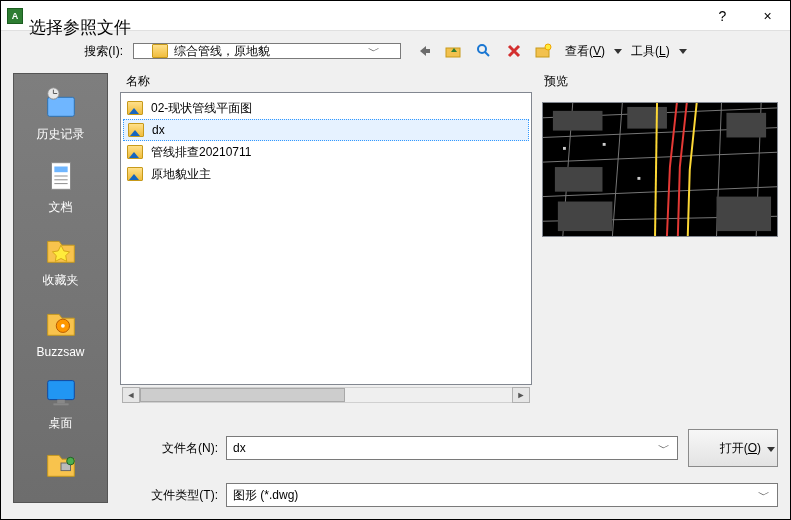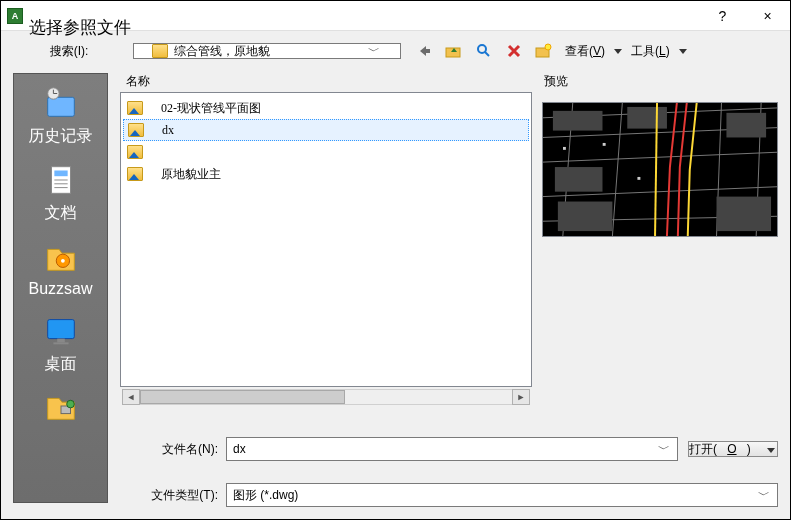--- a/index.html
+++ b/index.html
@@ -40,21 +40,21 @@
 }
 
 .toolbar-row {
   display: flex;
   align-items: center;
   padding: 8px 14px 6px 14px;
   gap: 2px;
 }
 .toolbar-row .label {
   width: 116px;
-  text-align: center;
+  text-align: right;
   padding-right: 8px;
 }
 .toolbar-row .search-dd {
   background: #fff;
   border: 1px solid #7a7a7a;
   height: 16px;
   width: 268px;
   display: flex; align-items: center;
   padding: 0 18px;
 }
@@ -110,21 +110,21 @@
   flex-direction: column;
   align-items: center;
   padding: 6px 4px;
   gap: 6px;
   overflow: hidden;
 }
 .side-item {
   width: 100%;
   display: flex; flex-direction: column; align-items: center;
   color: #fff;
-  font-size: 16px;
+  font-size: 12px;
   gap: 4px;
   padding: 4px 0;
   cursor: pointer;
 }
 .side-icon {
   width: 42px; height: 38px;
   display:flex; align-items:center; justify-content:center;
 }
 .side-icon svg { width: 38px; height: 36px; }
 
@@ -153,23 +153,22 @@
   background:#fff;
   border:1px solid #828790;
   overflow:auto;
   padding: 4px 2px;
   position: relative;
 }
 .file-row {
   display:flex; align-items:center;
   height: 22px;
   padding: 0 4px;
-  gap: 18px;
+  gap: 8px;
   cursor:pointer;
-  font-family:Liberation Serif, serif;
 }
 .file-row.selected {
   border:1px dotted #3399ff;
   background:#e6f2ff;
 }
 .dwg-icon {
   width:16px; height:14px; position:relative;
 }
 .dwg-icon::before{
   content:"";
@@ -211,39 +210,39 @@
   position:relative;
   overflow:hidden;
 }
 .preview-box svg { width:100%; height:100%; display:block; }
 
 .bottom-rows {
   margin-top: 10px;
 }
 .bottom-row {
   display:flex; align-items:center;
-  margin-top: 22px;
+  margin-top: 16px;
 }
 .bottom-row .lbl { width: 106px; text-align:right; padding-right:8px; }
 .bottom-row .combo {
   flex:1;
   height:24px;
   background:#fff;
   border:1px solid #7a7a7a;
   display:flex; align-items:center;
   padding:0 6px;
 }
 .bottom-row .combo .txt{flex:1;}
 .bottom-row .combo .arr{width:14px;text-align:center;color:#555;}
 .bottom-row .btn{
-  width:90px;height:16px;margin-left:10px;
+  width:90px;height:38px;margin-left:10px;
   background:linear-gradient(#f7f7f7,#e3e3e3);
   border:1px solid #8a8a8a;
   cursor:pointer;
-  display:flex;align-items:center;justify-content:space-between;
+  display:flex;align-items:center;justify-content:flex-end;
 }
 .btn-drop{
   width:16px; text-align:center;
 }
 .btn-drop::before{
   content:"";
   display:inline-block;
   border-left:4px solid transparent;
   border-right:4px solid transparent;
   border-top:5px solid #333;
@@ -331,20 +330,29 @@
         <div class="side-icon">
           <svg viewBox="0 0 40 36">
               <rect x="10" y="4" width="20" height="28" fill="#fff" stroke="#888"></rect>
               <rect x="13" y="8" width="14" height="6" fill="#6fb6ff"></rect>
               <line x1="13" y1="18" x2="27" y2="18" stroke="#888"></line>
               <line x1="13" y1="22" x2="27" y2="22" stroke="#888"></line>
               <line x1="13" y1="26" x2="27" y2="26" stroke="#888"></line>
             </svg>
         </div>
         <span>文档</span>
+      </div>
+      <div class="side-item">
+        <div class="side-icon">
+          <svg viewBox="0 0 40 36">
+              <path d="M6 10 h12 l3 4 h13 v18 h-28 z" fill="#f8c34d" stroke="#c79a1a"></path>
+              <path d="M20 14 l3 6 l6 1 l-4 4 l1 6 l-6 -3 l-6 3 l1 -6 l-4 -4 l6 -1 z" fill="#ffeb3b" stroke="#d4a515"></path>
+            </svg>
+        </div>
+        <span>收藏夹</span>
       </div>
       <div class="side-item">
         <div class="side-icon">
           <svg viewBox="0 0 40 36">
               <path d="M6 10 h12 l3 4 h13 v18 h-28 z" fill="#f8c34d" stroke="#c79a1a"></path>
               <circle cx="22" cy="22" r="7" fill="#ff9800" stroke="#b55700"></circle>
               <circle cx="22" cy="22" r="2" fill="#fff"></circle>
             </svg>
         </div>
         <span>Buzzsaw</span>
@@ -378,20 +386,21 @@
               <div class="file-row">
                 <div class="dwg-icon"></div>
                 <span>02-现状管线平面图</span>
               </div>
               <div class="file-row selected">
                 <div class="dwg-icon"></div>
                 <span>dx</span>
               </div>
               <div class="file-row">
                 <div class="dwg-icon"></div>
+                <span>管线排查20210711</span>
               </div>
               <div class="file-row">
                 <div class="dwg-icon"></div>
                 <span>原地貌业主</span>
               </div>
             </div>
           <div class="hscroll">
             <div class="arrow">◄</div>
             <div class="track">
                 <div class="thumb"></div>

